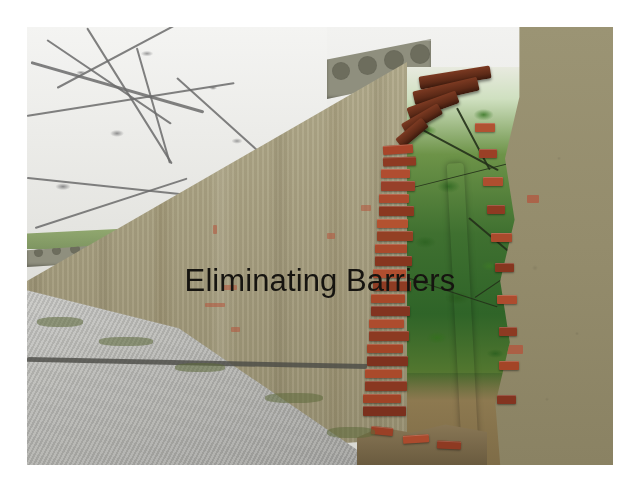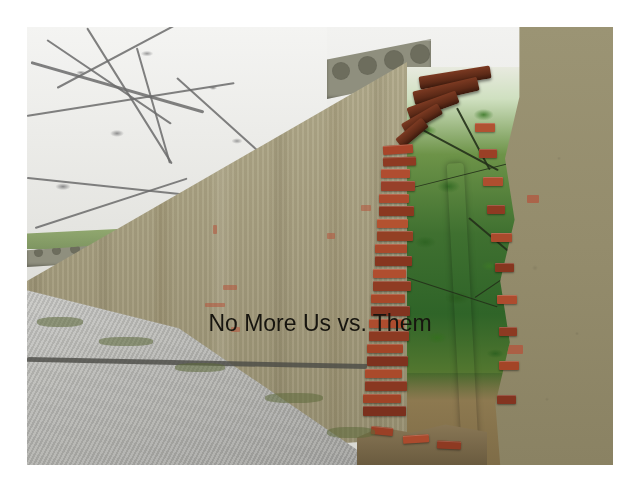--- a/index.html
+++ b/index.html
@@ -378,17 +378,17 @@
 
     <div class="path"></div>
     <div class="gutter" style="left:0px; top:330px; width:340px; height:12px;
                 clip-path:polygon(0% 0%,100% 58%,100% 100%,0% 40%);"></div>
     <div class="moss" style="left:10px;  top:290px; width:46px; height:10px;"></div>
     <div class="moss" style="left:72px;  top:310px; width:54px; height:9px;"></div>
     <div class="moss" style="left:148px; top:336px; width:50px; height:9px;"></div>
     <div class="moss" style="left:238px; top:366px; width:58px; height:10px;"></div>
     <div class="moss" style="left:300px; top:400px; width:48px; height:11px;"></div>
 
-
-    <div class="subtitle">No More Us vs. Them</div>
+    <div class="title">Eliminating Barriers</div>
+
 
   </div>
 </div>
 
 </body></html>

